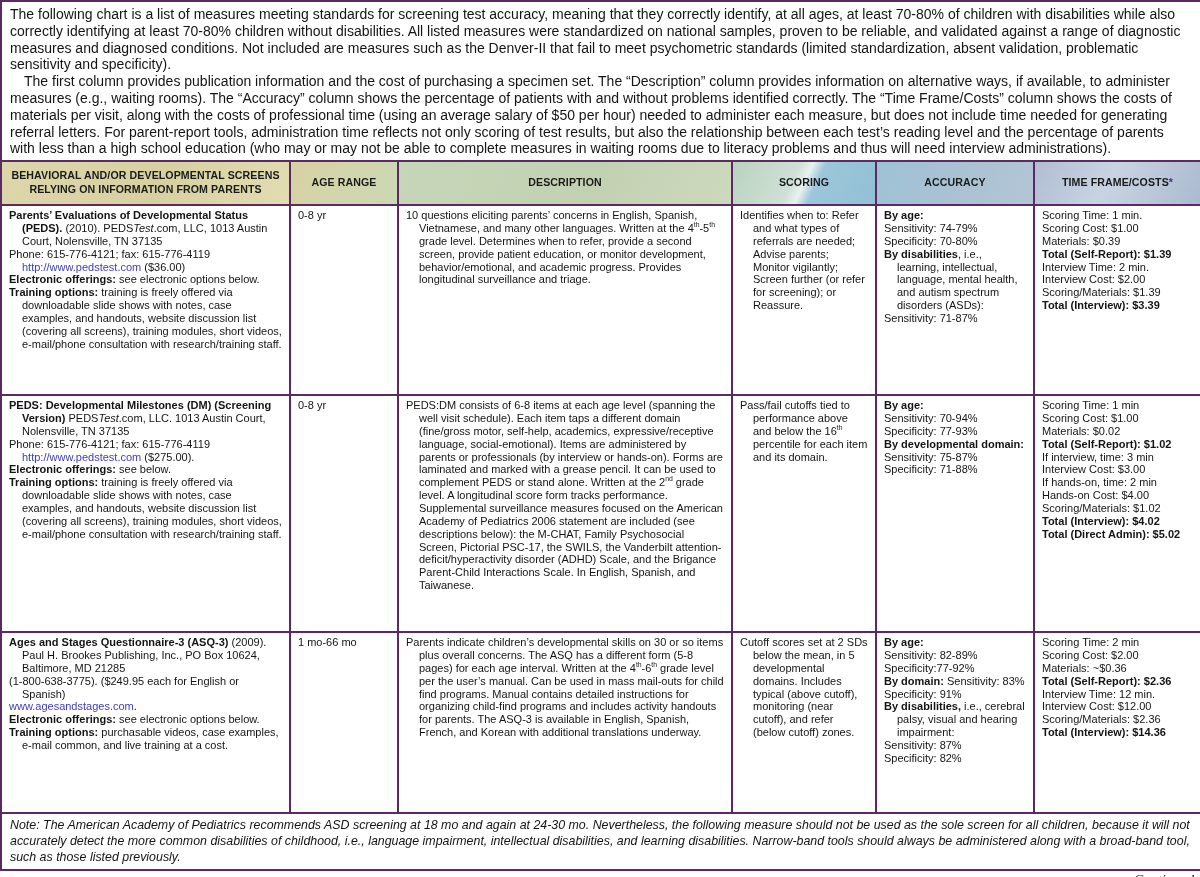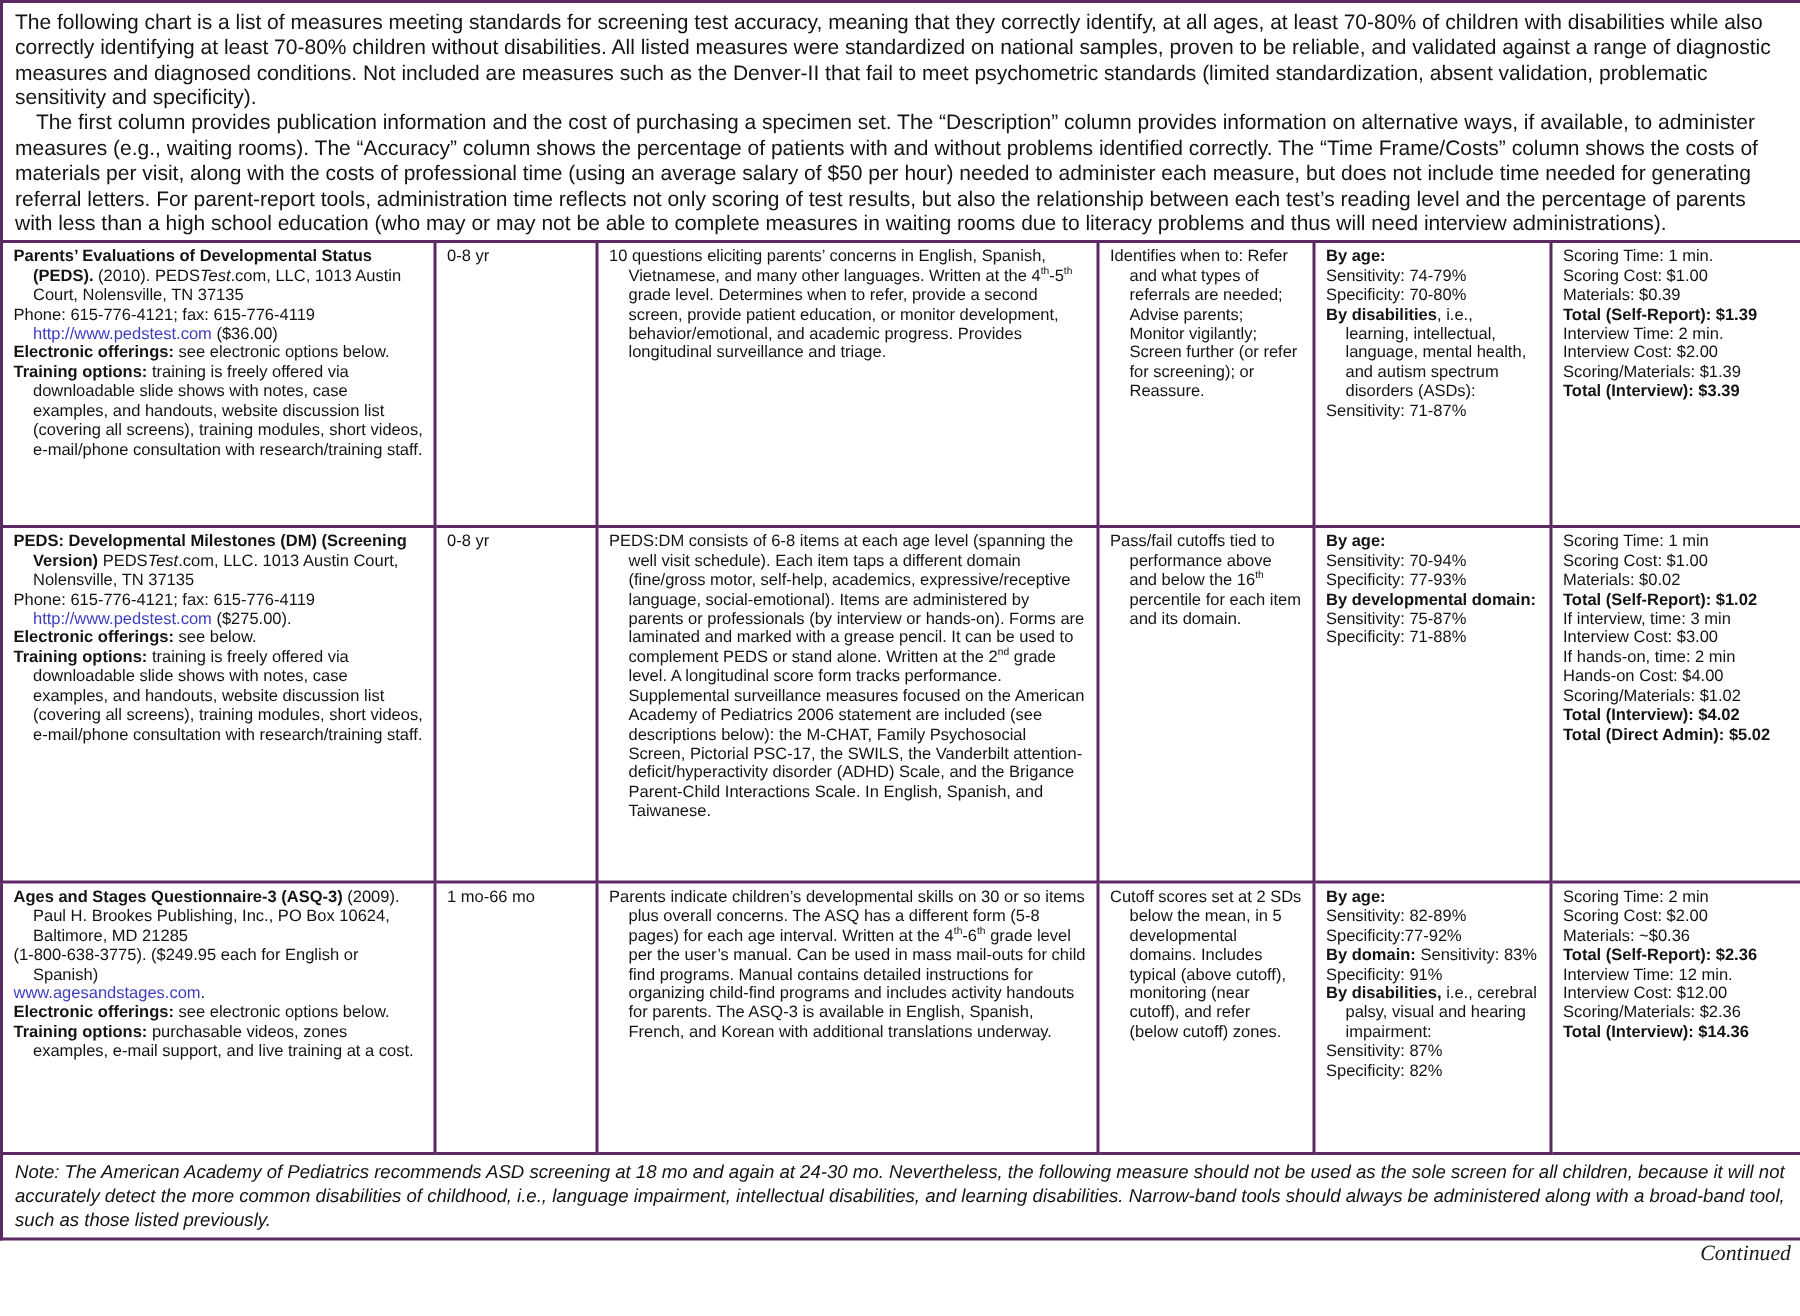--- a/index.html
+++ b/index.html
@@ -88,20 +88,28 @@
   </colgroup>
 
   <tbody>
       <tr class="intro-row" style="height:136px">
     <td colspan="6">
       <p class="intro-p1">The following chart is a list of measures meeting standards for screening test accuracy, meaning that they correctly identify, at all ages, at least 70-80% of children with disabilities while also correctly identifying at least 70-80% children without disabilities. All listed measures were standardized on national samples, proven to be reliable, and validated against a range of diagnostic measures and diagnosed conditions. Not included are measures such as the Denver-II that fail to meet psychometric standards (limited standardization, absent validation, problematic sensitivity and specificity).</p>
       <p class="intro-p2">The first column provides publication information and the cost of purchasing a specimen set. The “Description” column provides information on alternative ways, if available, to administer measures (e.g., waiting rooms). The “Accuracy” column shows the percentage of patients with and without problems identified correctly. The “Time Frame/Costs” column shows the costs of materials per visit, along with the costs of professional time (using an average salary of $50 per hour) needed to administer each measure, but does not include time needed for generating referral letters. For parent-report tools, administration time reflects not only scoring of test results, but also the relationship between each test’s reading level and the percentage of parents with less than a high school education (who may or may not be able to complete measures in waiting rooms due to literacy problems and thus will need interview administrations).</p>
     </td>
   </tr>
 
+  <tr class="header-row" style="height:44px">
+    <th class="h0">BEHAVIORAL AND/OR DEVELOPMENTAL SCREENS RELYING ON INFORMATION FROM PARENTS</th>
+    <th class="h1">AGE RANGE</th>
+    <th class="h2">DESCRIPTION</th>
+    <th class="h3">SCORING</th>
+    <th class="h4">ACCURACY</th>
+    <th class="h5"><span>TIME FRAME/COSTS</span><span class="hdr-star">*</span></th>
+  </tr>
 
   <tr class="data-row" style="height:190px">
     <td class="cell">
           <div class="para hang"><span style="font-weight: bold;">Parents’ Evaluations of Developmental Status (PEDS).</span><span> (2010). PEDS</span><span style="font-style: italic;">Test</span><span>.com, LLC, 1013 Austin Court, Nolensville, TN 37135</span></div>
           <div class="para hang"><span>Phone: 615-776-4121; fax: 615-776-4119 </span><span class="link">http://www.pedstest.com</span><span> ($36.00)</span></div>
           <div class="para hang"><span style="font-weight: bold;">Electronic offerings:</span><span> see electronic options below.</span></div>
           <div class="para hang"><span style="font-weight: bold;">Training options:</span><span> training is freely offered via downloadable slide shows with notes, case examples, and handouts, website discussion list (covering all screens), training modules, short videos, e-mail/phone consultation with research/training staff.</span></div>
         </td>
     <td class="cell">0-8 yr</td>
     <td class="cell">
@@ -165,21 +173,21 @@
           <div class="para"><span style="font-weight: bold;">Total (Direct Admin): $5.02</span></div>
         </td>
   </tr>
 
   <tr class="data-row" style="height:181px">
     <td class="cell">
           <div class="para hang"><span style="font-weight: bold;">Ages and Stages Questionnaire-3 (ASQ-3)</span><span> (2009). Paul H. Brookes Publishing, Inc., PO Box 10624, Baltimore, MD 21285</span></div>
           <div class="para hang"><span>(1-800-638-3775). ($249.95 each for English or Spanish)</span></div>
           <div class="para"><span class="link">www.agesandstages.com</span><span>.</span></div>
           <div class="para hang"><span style="font-weight: bold;">Electronic offerings:</span><span> see electronic options below.</span></div>
-          <div class="para hang"><span style="font-weight: bold;">Training options:</span><span> purchasable videos, zones examples, e-mail support, and live training at a cost.</span></div>
+          <div class="para hang"><span style="font-weight: bold;">Training options:</span><span> purchasable videos, case examples, e-mail common, and live training at a cost.</span></div>
         </td>
     <td class="cell">1 mo-66 mo</td>
     <td class="cell">
           <div class="para hang"><span>Parents indicate children’s developmental skills on 30 or so items plus overall concerns. The ASQ has a different form (5-8 pages) for each age interval. Written at the 4</span><sup>th</sup><span>-6</span><sup>th</sup><span> grade level per the user’s manual. Can be used in mass mail-outs for child find programs. Manual contains detailed instructions for organizing child-find programs and includes activity handouts for parents. The ASQ-3 is available in English, Spanish, French, and Korean with additional translations underway.</span></div>
         </td>
     <td class="cell">
           <div class="para hang"><span>Cutoff scores set at 2 SDs below the mean, in 5 developmental domains. Includes typical (above cutoff), monitoring (near cutoff), and refer (below cutoff) zones.</span></div>
         </td>
     <td class="cell">
           <div class="para"><span style="font-weight: bold;">By age:</span></div>

